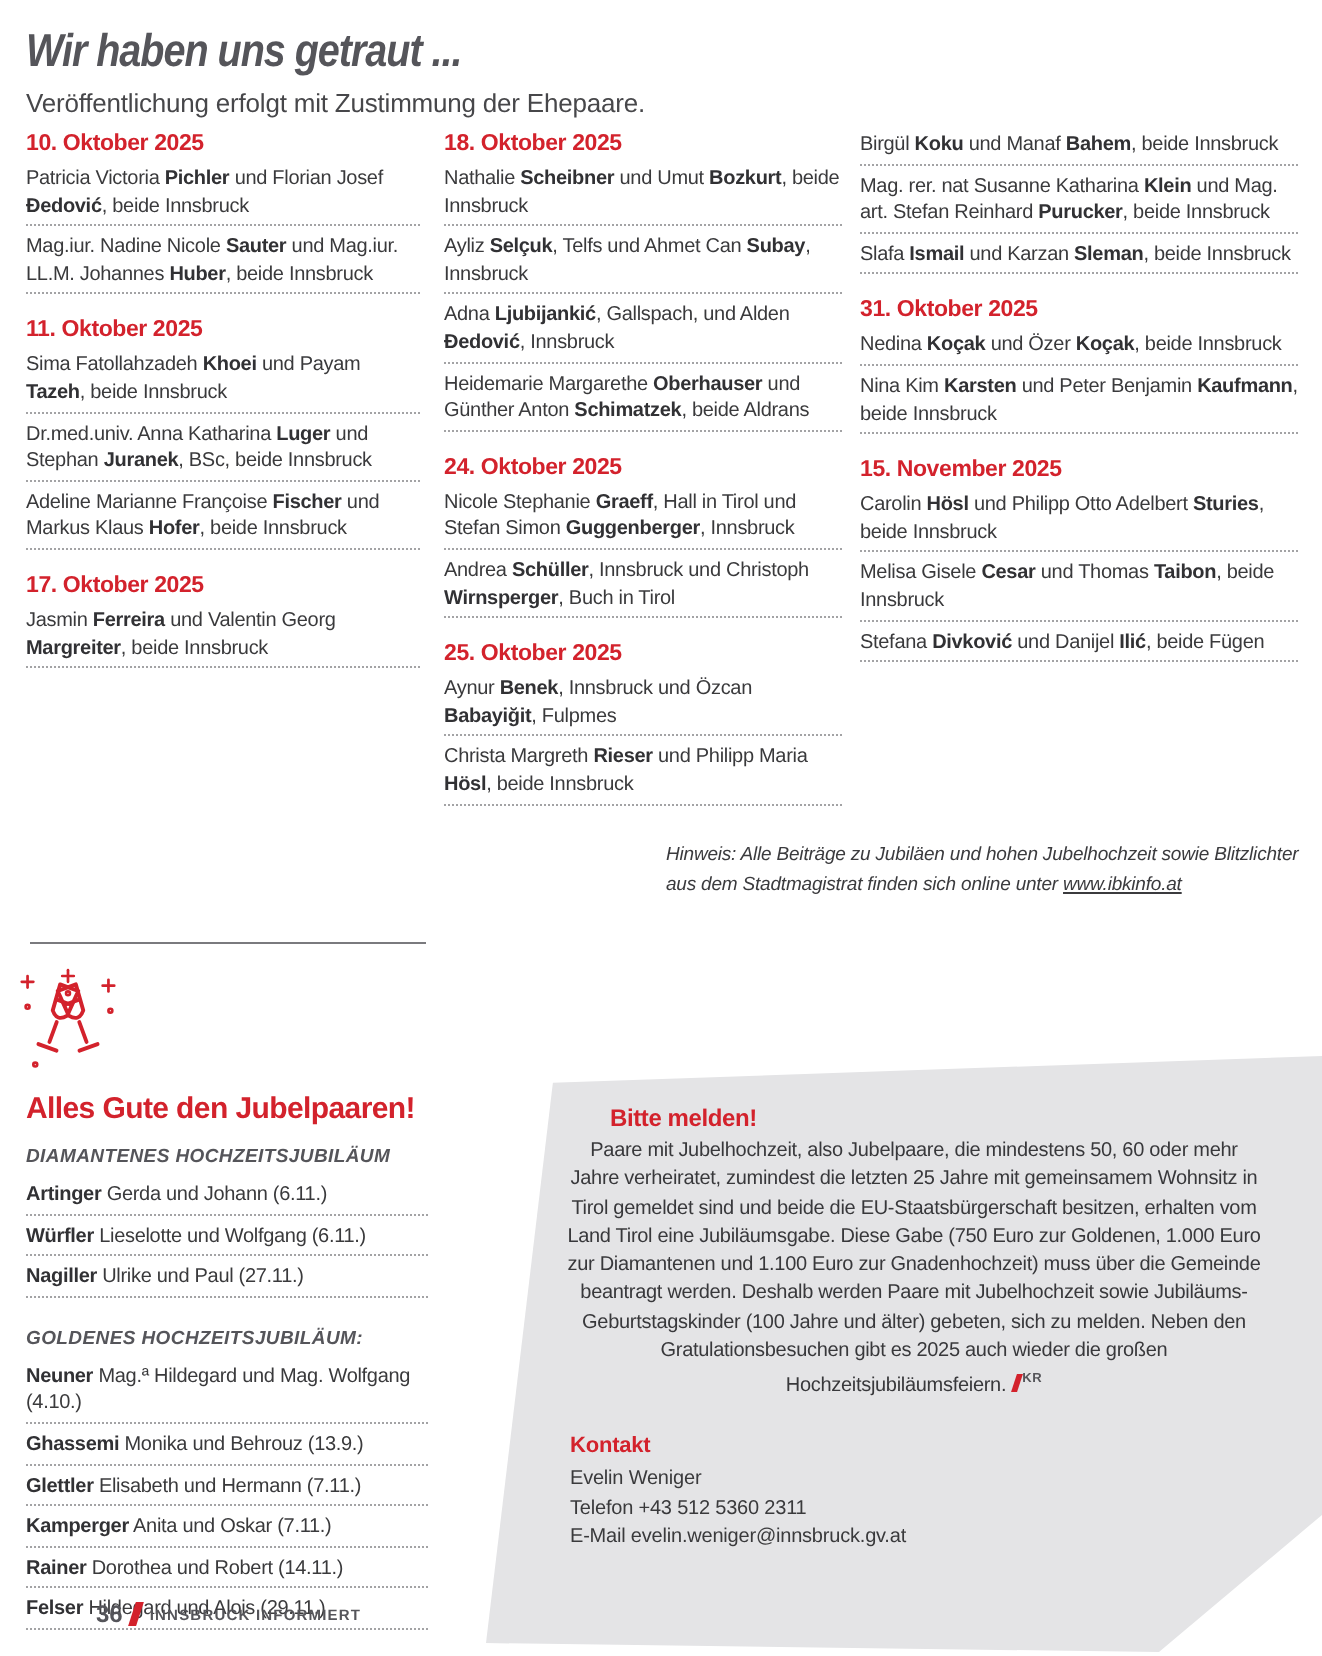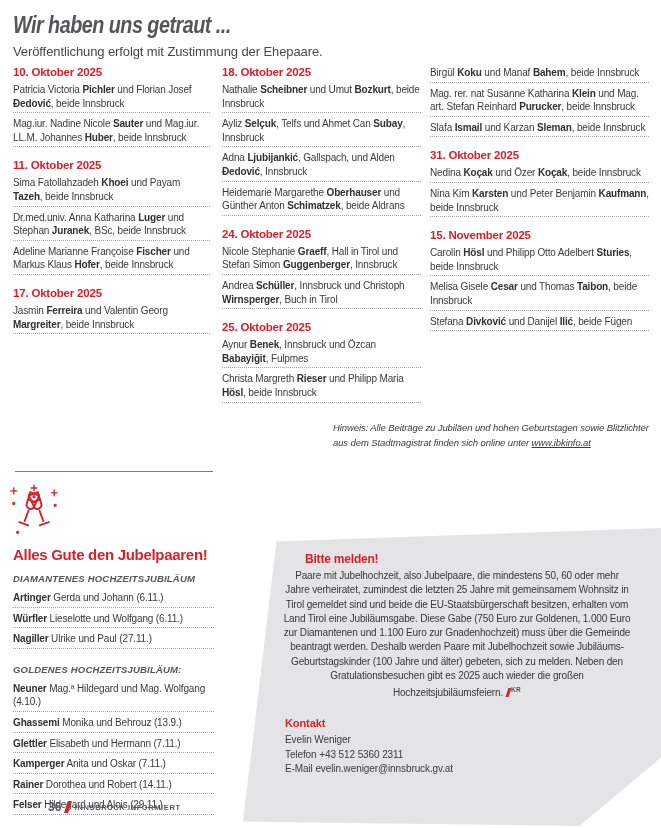--- a/index.html
+++ b/index.html
@@ -120,21 +120,21 @@
         <div class="entry">Nina Kim <b>Karsten</b> und Peter Benjamin <b>Kaufmann</b>, beide Innsbruck</div>
       </div>
       <div class="group">
         <div class="g-date">15. November 2025</div>
         <div class="entry">Carolin <b>Hösl</b> und Philipp Otto Adelbert <b>Sturies</b>, beide Innsbruck</div>
         <div class="entry">Melisa Gisele <b>Cesar</b> und Thomas <b>Taibon</b>, beide Innsbruck</div>
         <div class="entry">Stefana <b>Divković</b> und Danijel <b>Ilić</b>, beide Fügen</div>
       </div>
     </section>
 
-  <div class="hinweis"><span>Hinweis: Alle Beiträge zu Jubiläen und hohen Geburtstagen sowie Blitzlichter aus dem Stadtmagistrat finden sich online unter </span><a>www.ibkinfo.at</a></div>
+  <div class="hinweis"><span>Hinweis: Alle Beiträge zu Jubiläen und hohen Jubelhochzeit sowie Blitzlichter aus dem Stadtmagistrat finden sich online unter </span><a>www.ibkinfo.at</a></div>
 
   <hr class="divider">
 
   <svg class="jub-icon" width="52" height="60" viewBox="0 0 54 62" fill="none" stroke="#d3222c" stroke-width="2" stroke-linecap="round" stroke-linejoin="round">
     <g transform="rotate(20 16 42)">
       <path d="M11 8 L21 8 L20 22 Q16 27 12 22 Z"></path>
       <line x1="12.5" y1="16" x2="19.5" y2="16"></line>
       <line x1="16" y1="27" x2="16" y2="38"></line>
       <line x1="11" y1="41" x2="21" y2="41"></line>
     </g>

